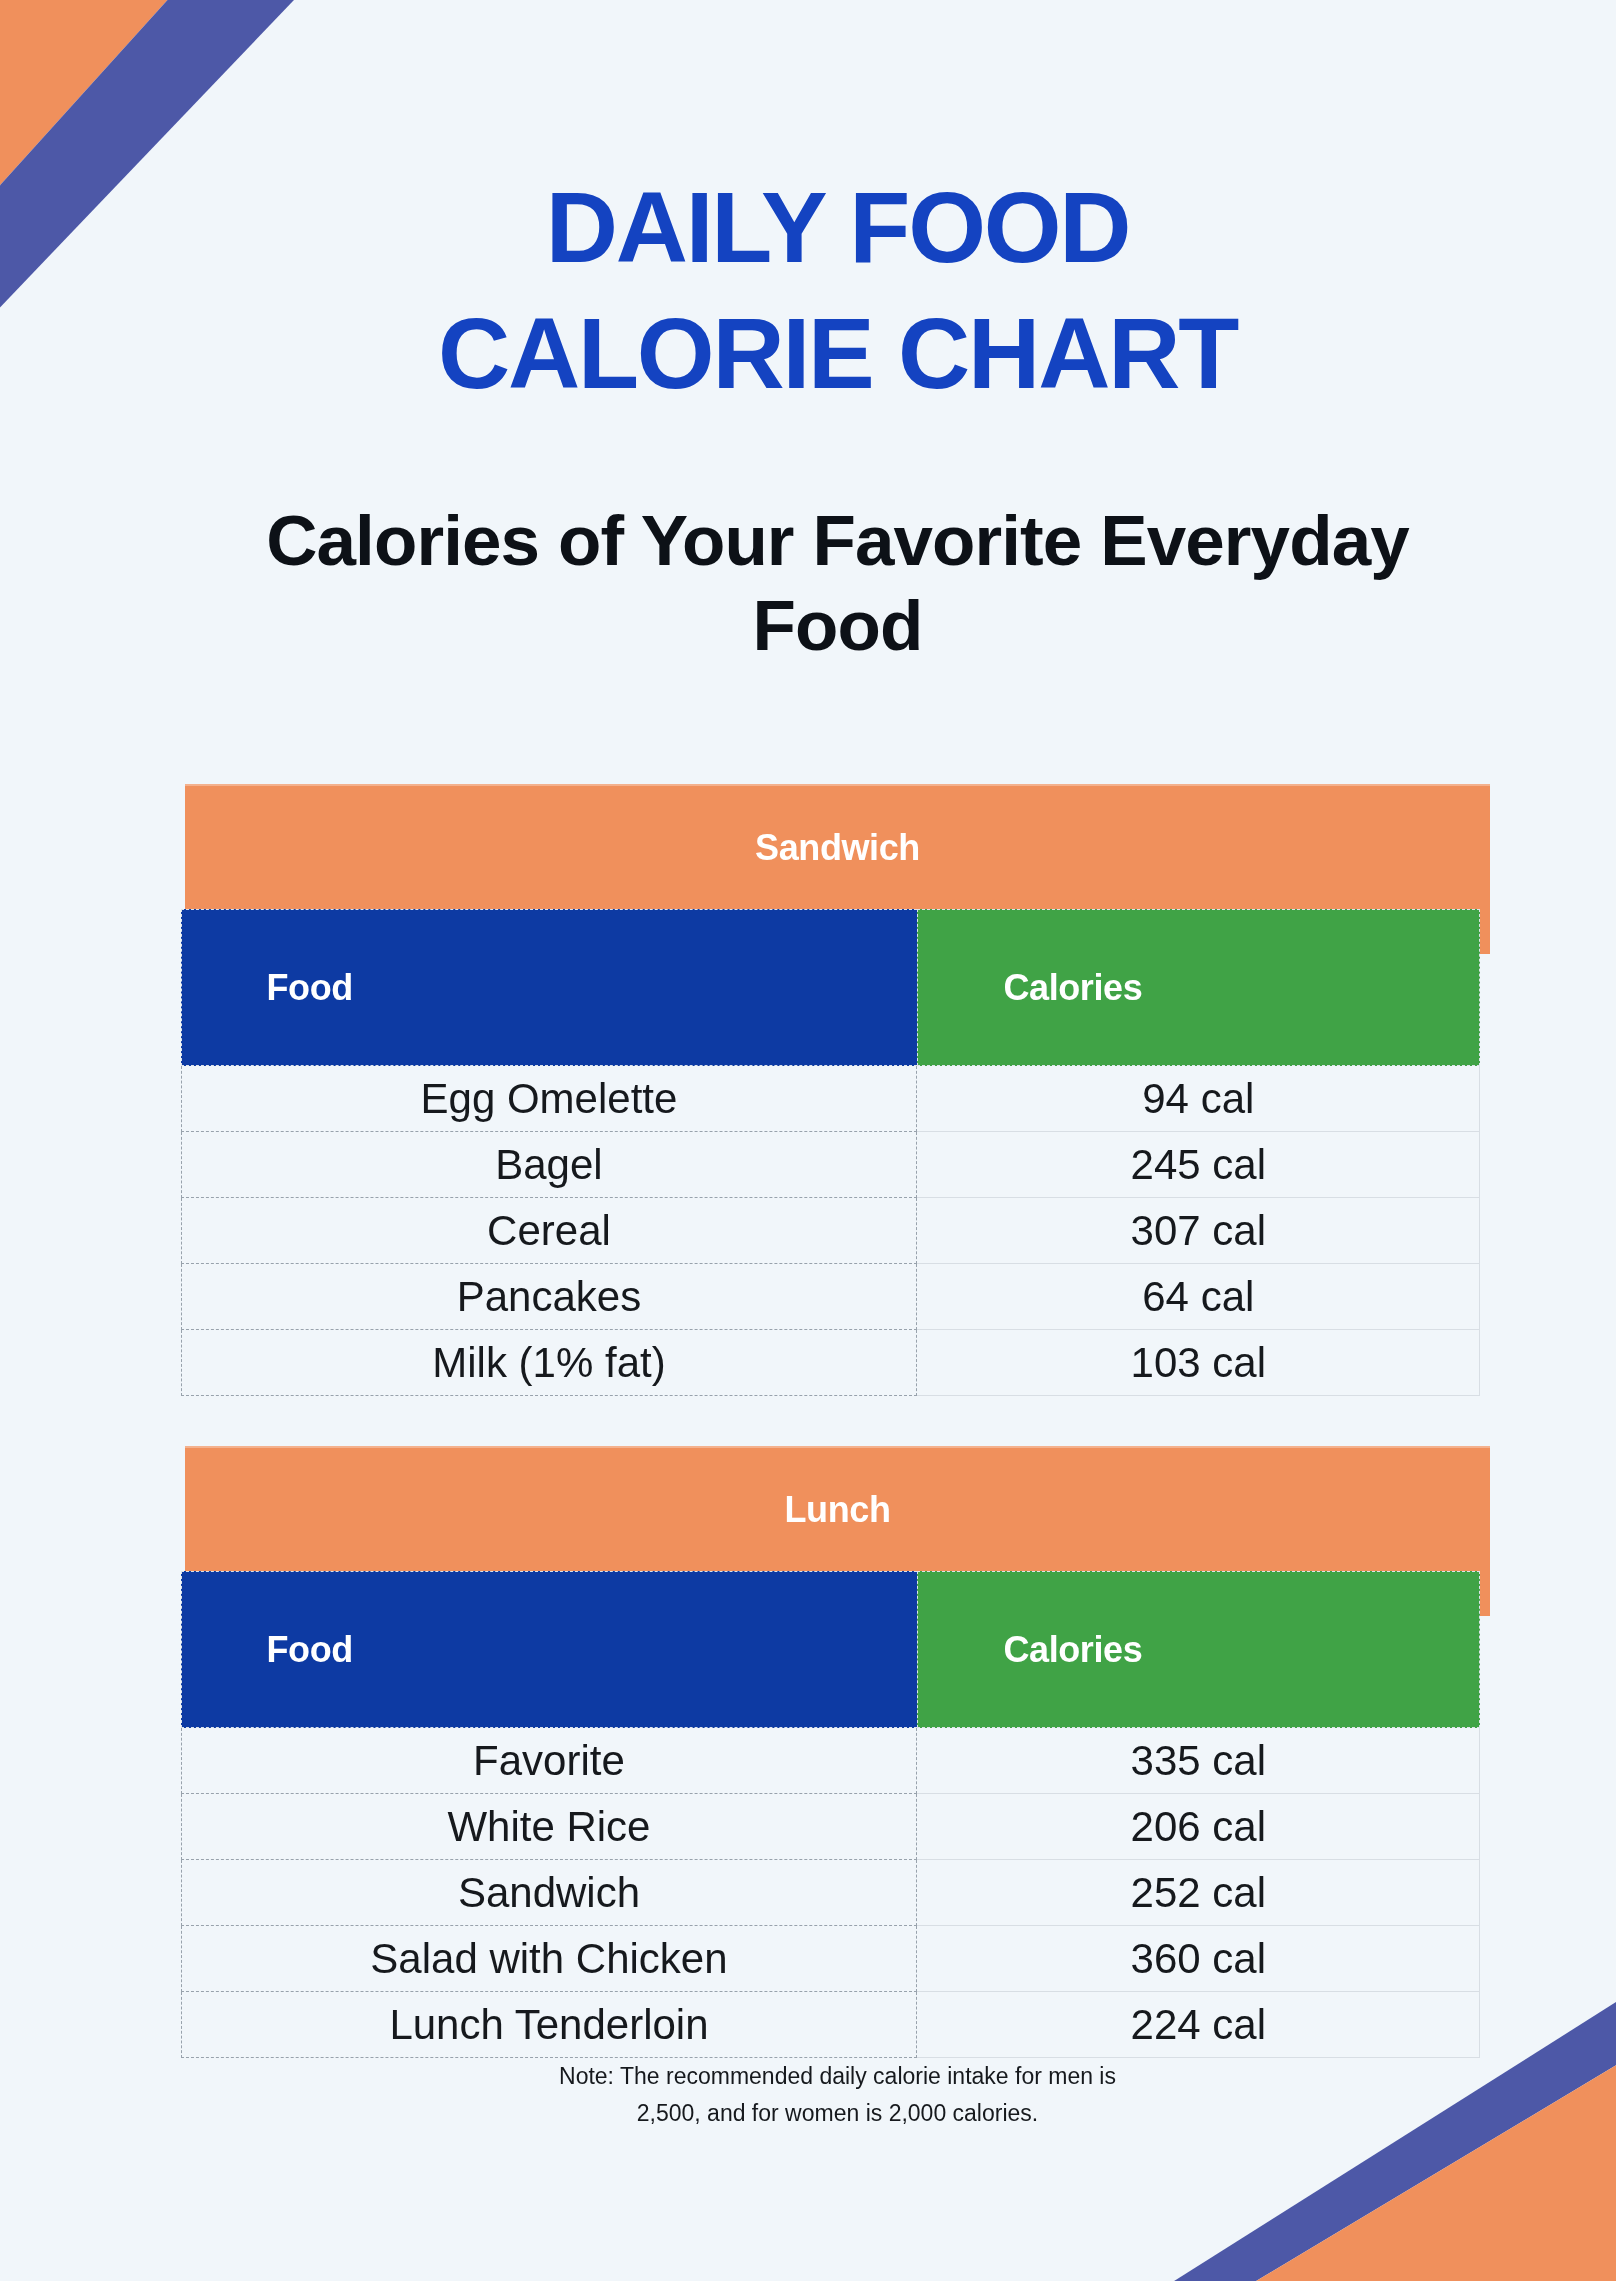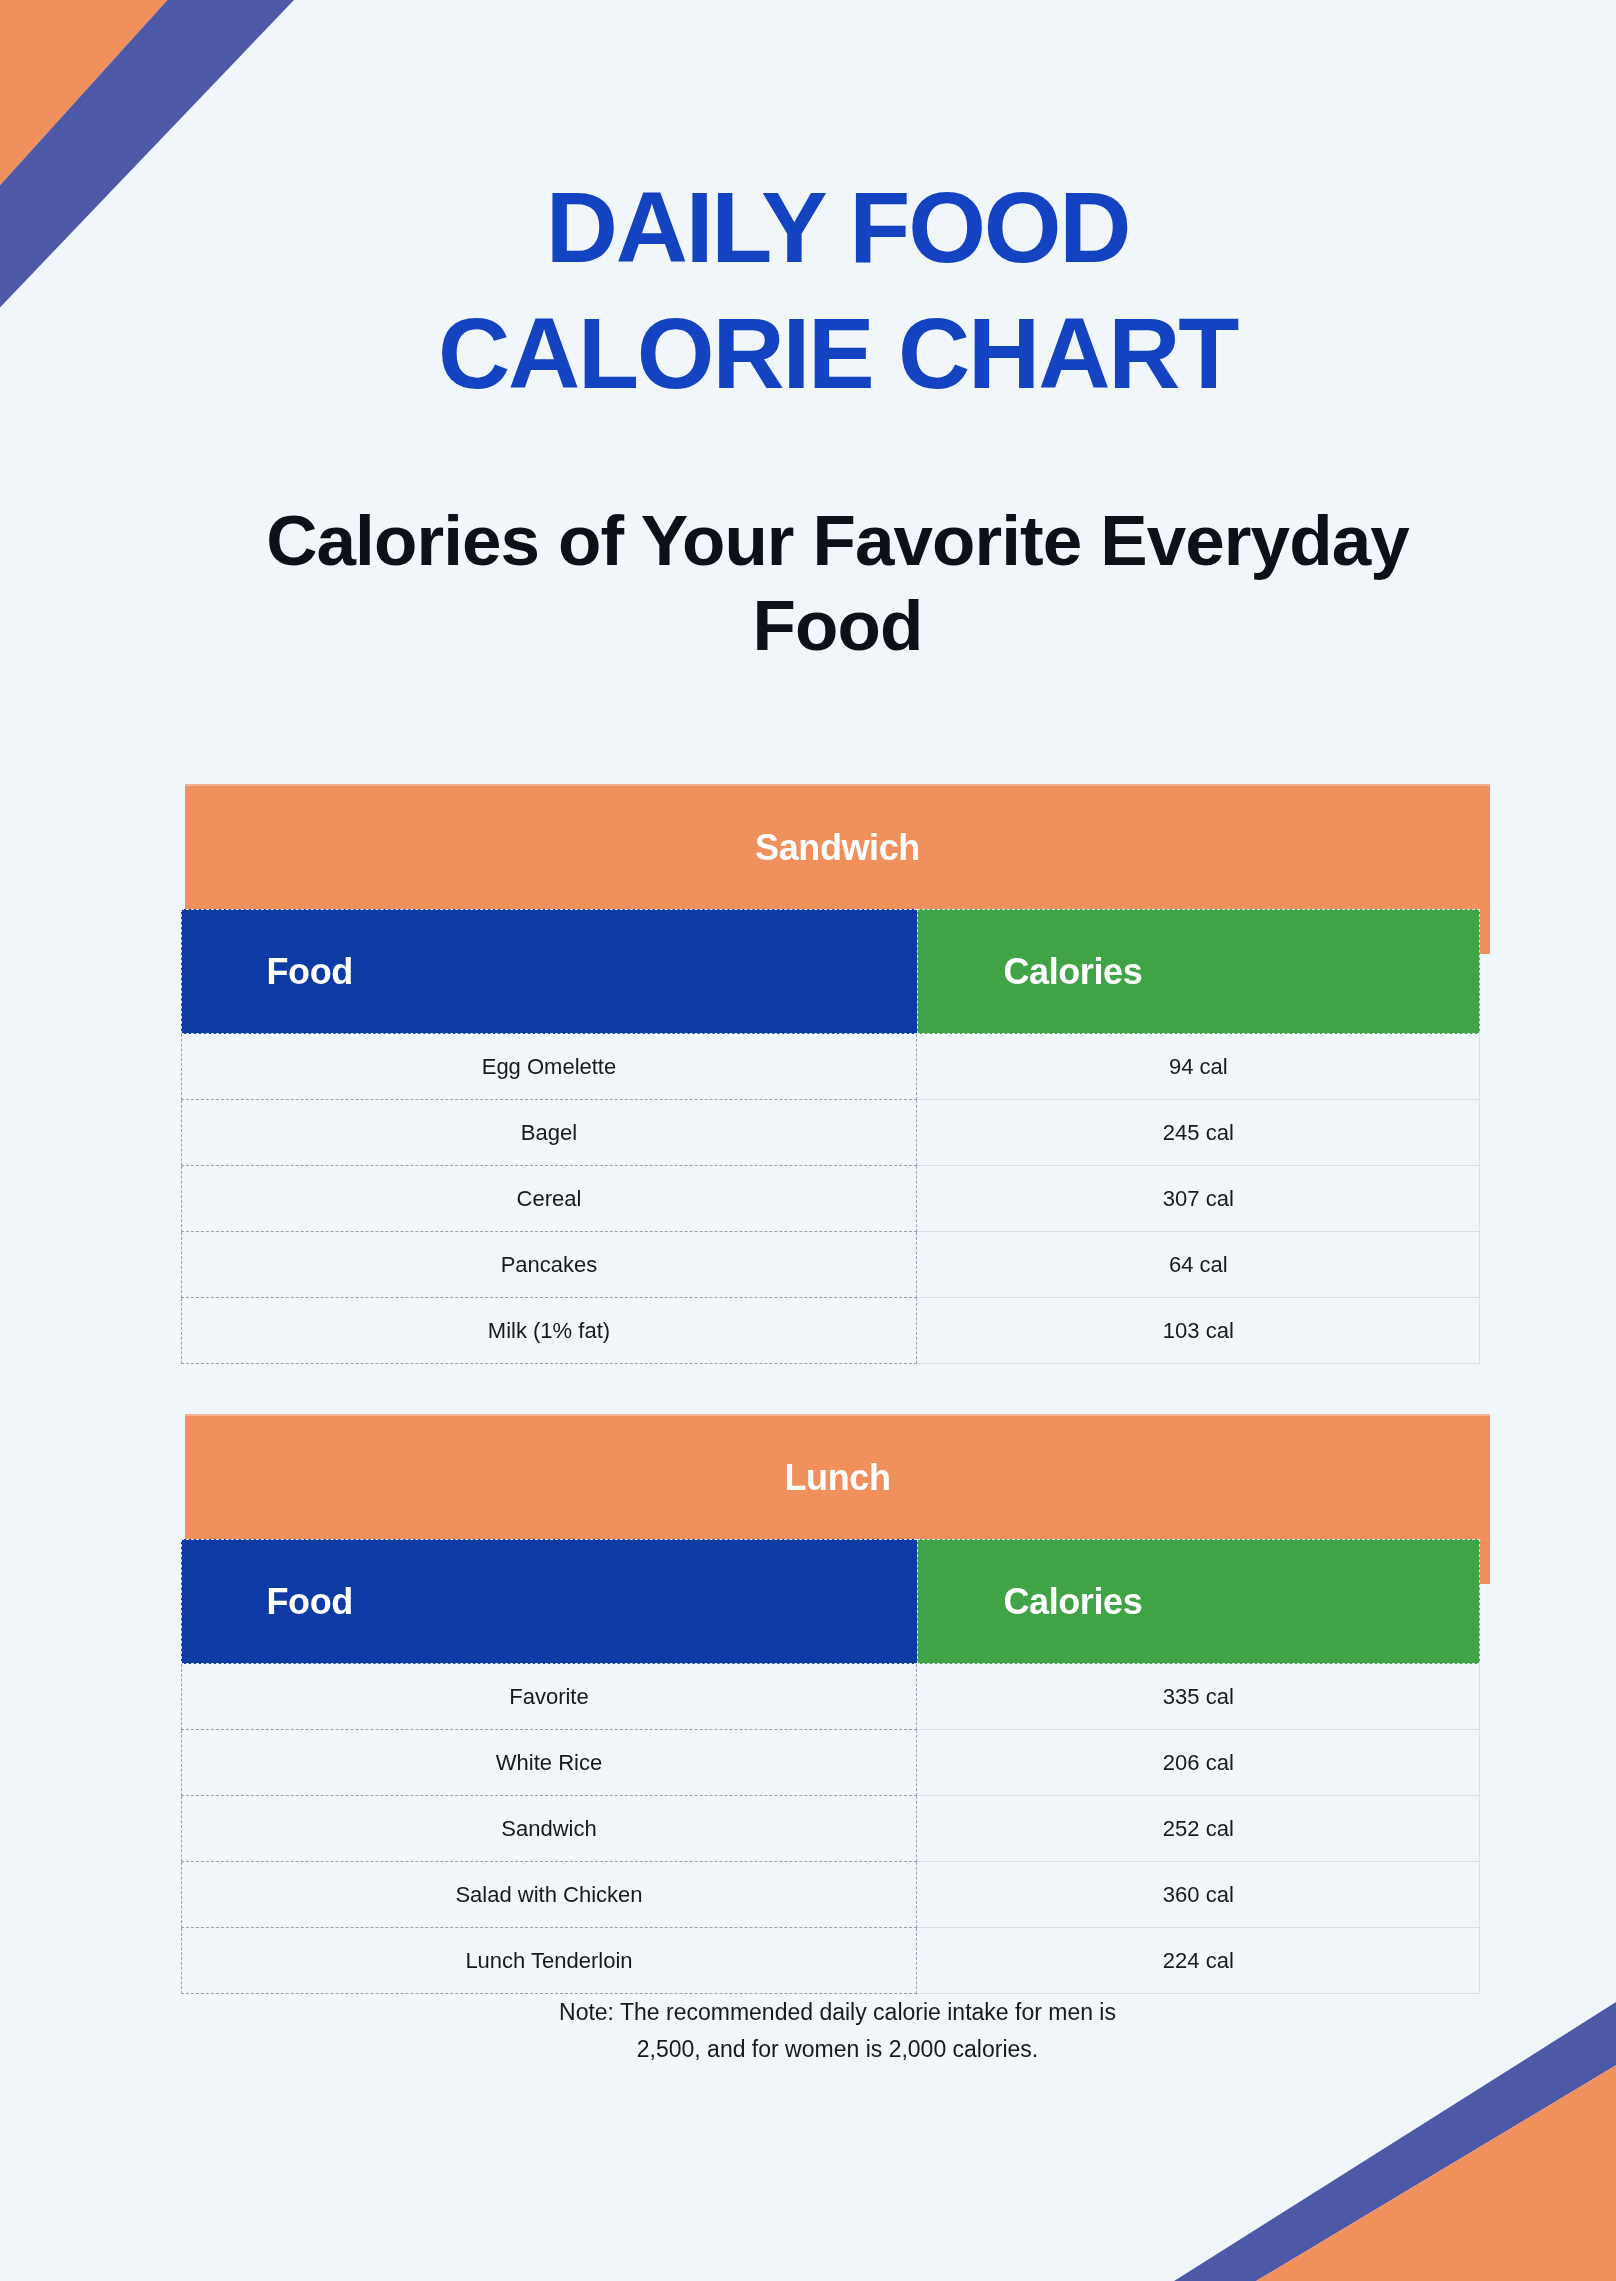--- a/index.html
+++ b/index.html
@@ -64,41 +64,41 @@
     color:var(--white);
     font-size:36px;font-weight:700;letter-spacing:-0.4px;
   }
   .banner-ext{height:45px;background:var(--orange);}
 
   .thead{
     position:relative;
     margin-top:-45px;
     margin-left:-4.5px;
     width:calc(100% - 5.3px);
-    height:125px;
+    height:157px;
     display:flex;
     box-sizing:border-box;
   }
   .th{
     display:flex;align-items:center;
     box-sizing:border-box;
     color:var(--white);
     font-size:36px;font-weight:700;letter-spacing:-0.4px;
     padding-left:85px;
     border:1.8px dashed var(--header-dash);
   }
   .th-food{width:56.7%;background:var(--header-blue);border-right:none;}
   .th-cal{flex:1;background:var(--green);}
 
   .tbody{margin-left:-4.5px;width:calc(100% - 5.3px);}
   .tr{display:flex;height:66px;}
   .td{
     display:flex;align-items:center;justify-content:center;
     box-sizing:border-box;
-    font-size:22px;color:var(--text-dark);
+    font-size:42px;color:var(--text-dark);
   }
   .td-food{
     width:56.7%;
     border-left:1.8px dashed var(--dash-gray);
     border-right:1.8px dashed var(--dash-gray);
     border-bottom:1.8px dashed var(--dash-gray);
   }
   .td-cal{
     flex:1;
     border-right:0.9px solid var(--line-gray);

